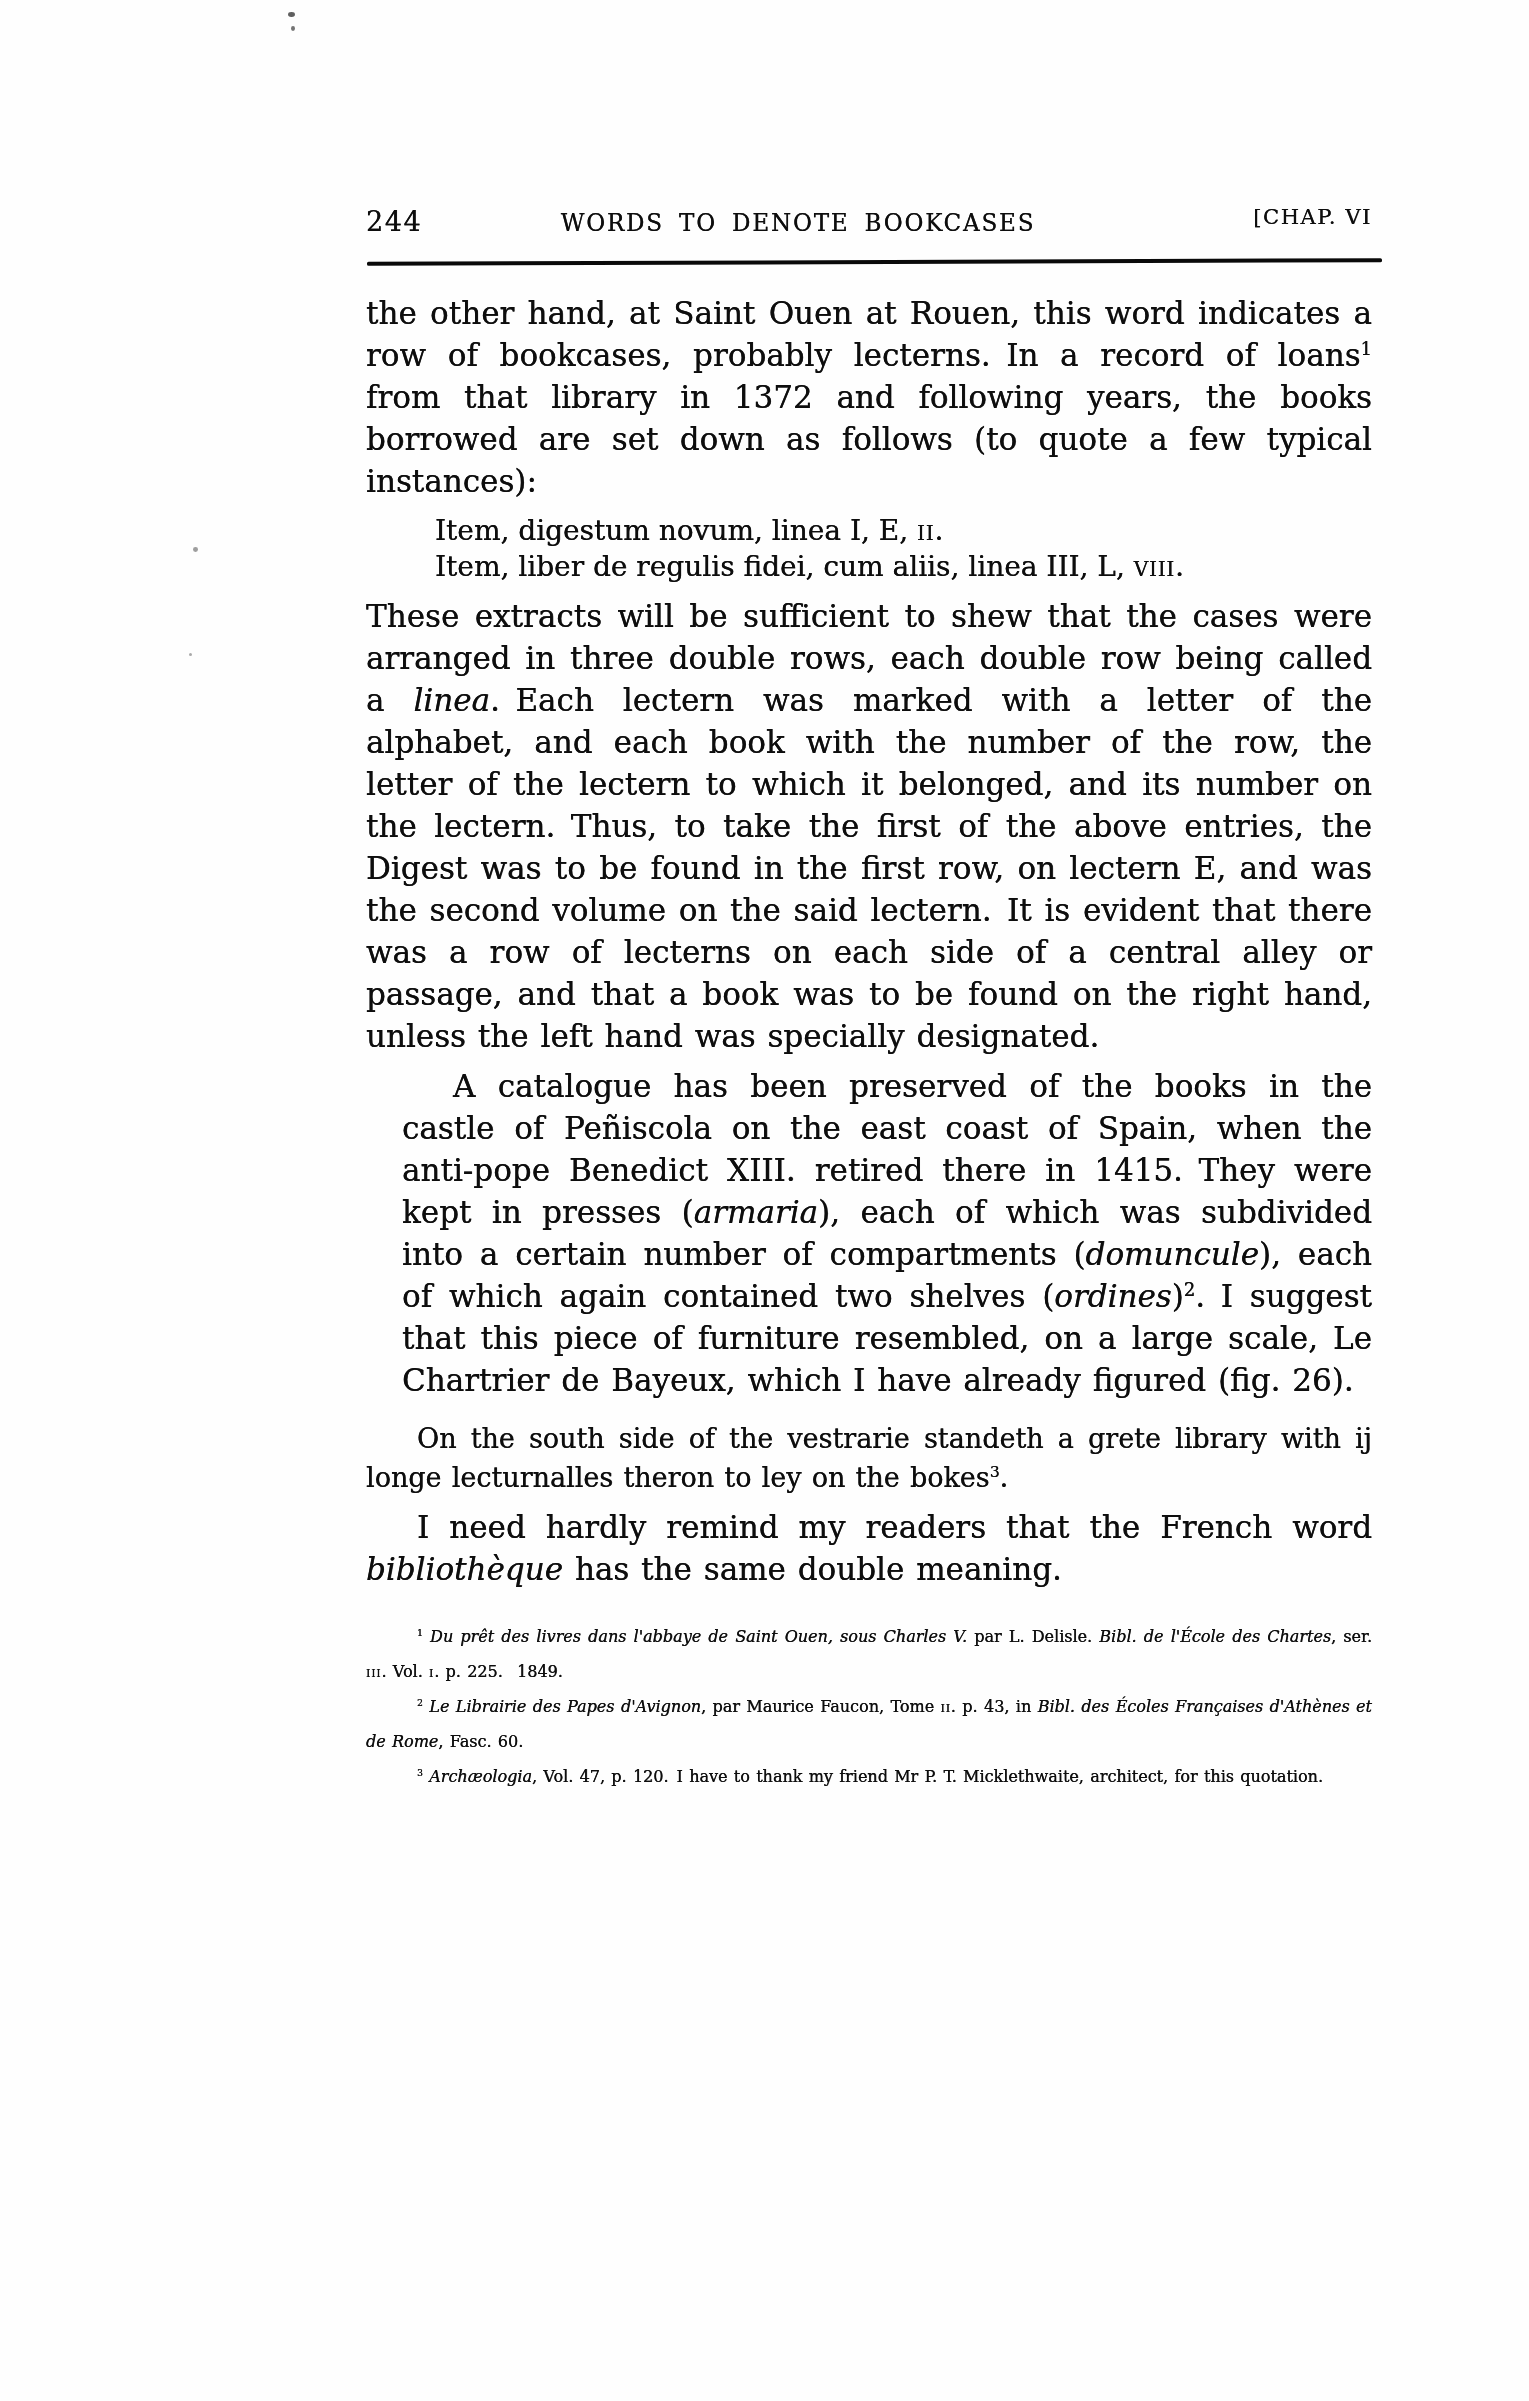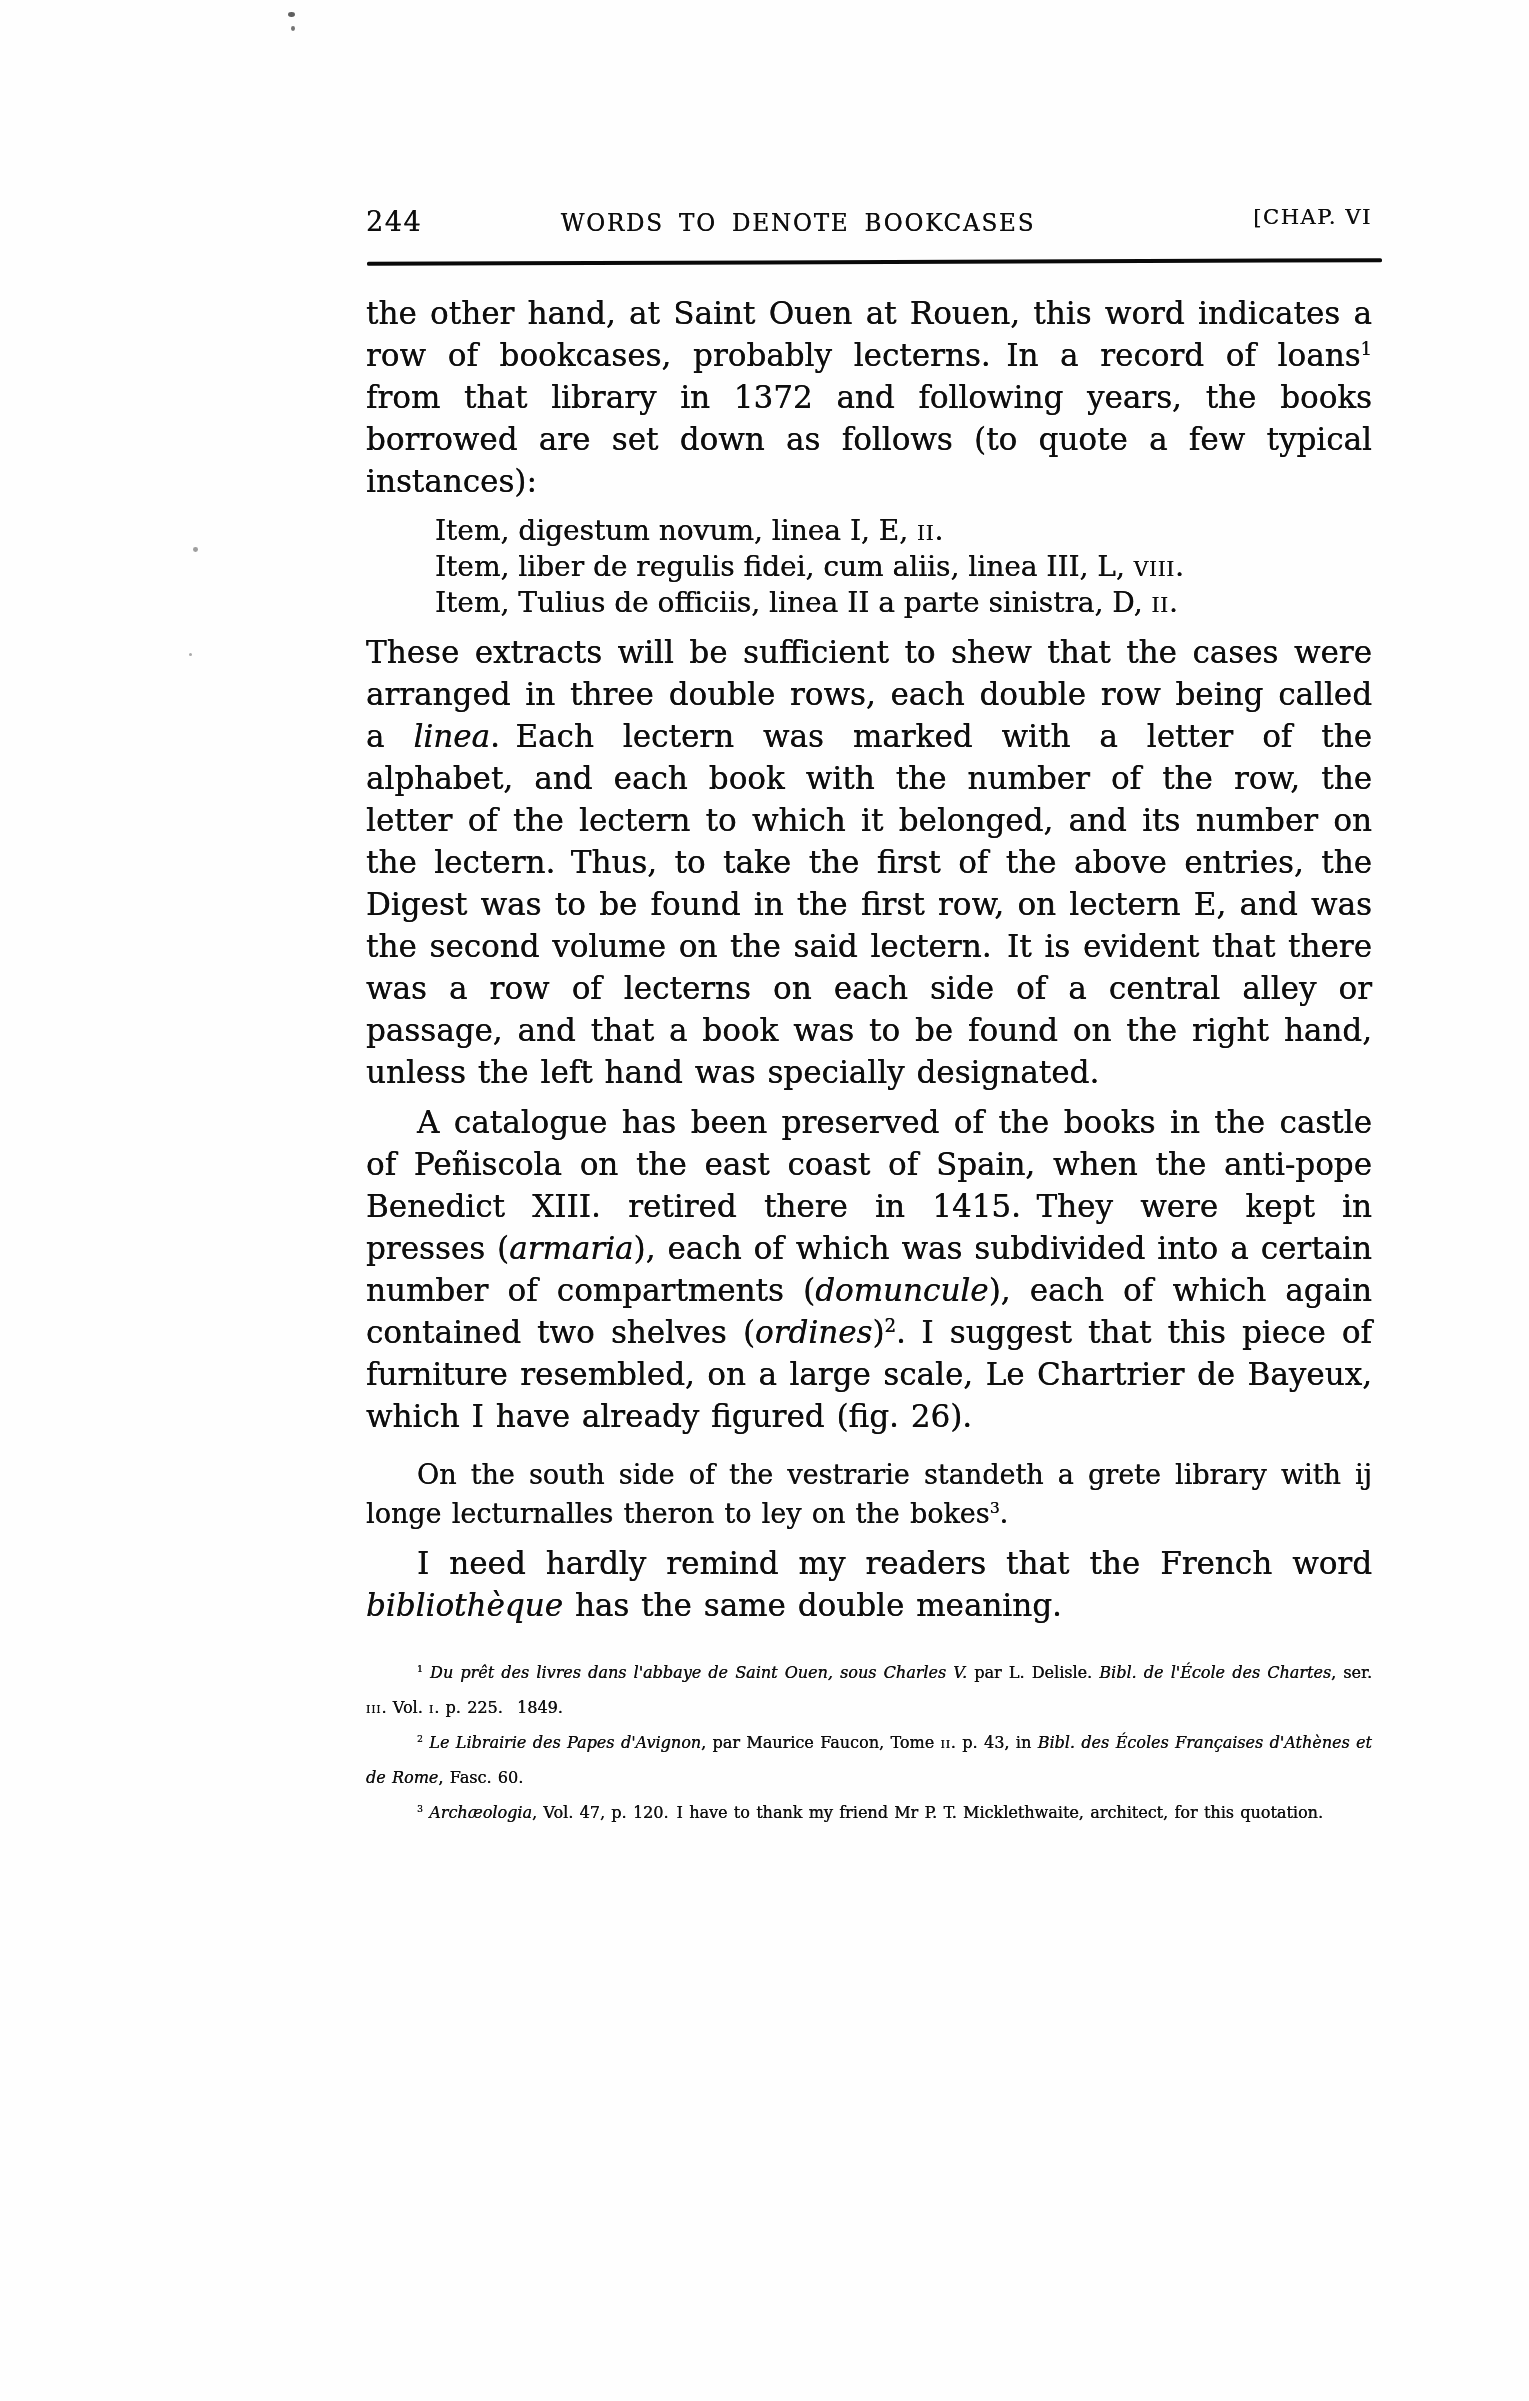--- a/index.html
+++ b/index.html
@@ -76,21 +76,21 @@
     width: 1006px;
   }
   .body-par {
     margin: 0;
     font-size: 31px;
     line-height: 42px;
     text-align: justify;
     word-spacing: 2px;
   }
   .body-par.indent { text-indent: 51px; }
-  .body-par.sp-above { margin-top: 8.2px; }
+  .body-par.sp-above { margin-top: 8.2px; margin-left: 36px; }
 
   .extract {
     margin: 10.6px 0 10.6px 69px;
     font-size: 28px;
     line-height: 36px;
   }
   .extract-line { white-space: nowrap; }
 
   .quote-par {
     margin: 18px 0 8.2px 0;
@@ -146,21 +146,20 @@
 
   <div class="head-rule"></div>
 
   <main class="text-column">
 
     <p class="body-par"><span>the other hand, at Saint Ouen at Rouen, this word indicates a row of bookcases, probably lecterns. In a record of loans</span><sup>1</sup><span> from that library in 1372 and following years, the books borrowed are set down as follows (to quote a few typical instances):</span></p>
 
     <div class="extract">
       <div class="extract-line"><span>Item, digestum novum, linea I, E, </span><span class="sc">ii</span><span>.</span></div>
       <div class="extract-line"><span>Item, liber de regulis fidei, cum aliis, linea III, L, </span><span class="sc">viii</span><span>.</span></div>
-      <div class="extract-line"><span>Item, Tulius de officiis, linea II a parte sinistra, D, </span><span class="sc">ii</span><span>.</span></div>
     </div>
 
     <p class="body-par"><span>These extracts will be sufficient to shew that the cases were arranged in three double rows, each double row being called a </span><span class="it">linea</span><span>. Each lectern was marked with a letter of the alphabet, and each book with the number of the row, the letter of the lectern to which it belonged, and its number on the lectern. Thus, to take the first of the above entries, the Digest was to be found in the first row, on lectern E, and was the second volume on the said lectern. It is evident that there was a row of lecterns on each side of a central alley or passage, and that a book was to be found on the right hand, unless the left hand was specially designated.</span></p>
 
     <p class="body-par indent sp-above"><span>A catalogue has been preserved of the books in the castle of Peñiscola on the east coast of Spain, when the anti-pope Benedict XIII. retired there in 1415. They were kept in presses (</span><span class="it">armaria</span><span>), each of which was subdivided into a certain number of compartments (</span><span class="it">domuncule</span><span>), each of which again contained two shelves (</span><span class="it">ordines</span><span>)</span><sup>2</sup><span>. I suggest that this piece of furniture resembled, on a large scale, Le Chartrier de Bayeux, which I have already figured (fig. 26).</span></p>
 
 
     <p class="quote-par"><span>On the south side of the vestrarie standeth a grete library with ij longe lecturnalles theron to ley on the bokes</span><sup>3</sup><span>.</span></p>
 
     <p class="body-par indent"><span>I need hardly remind my readers that the French word </span><span class="it">bibliothèque</span><span> has the same double meaning.</span></p>

